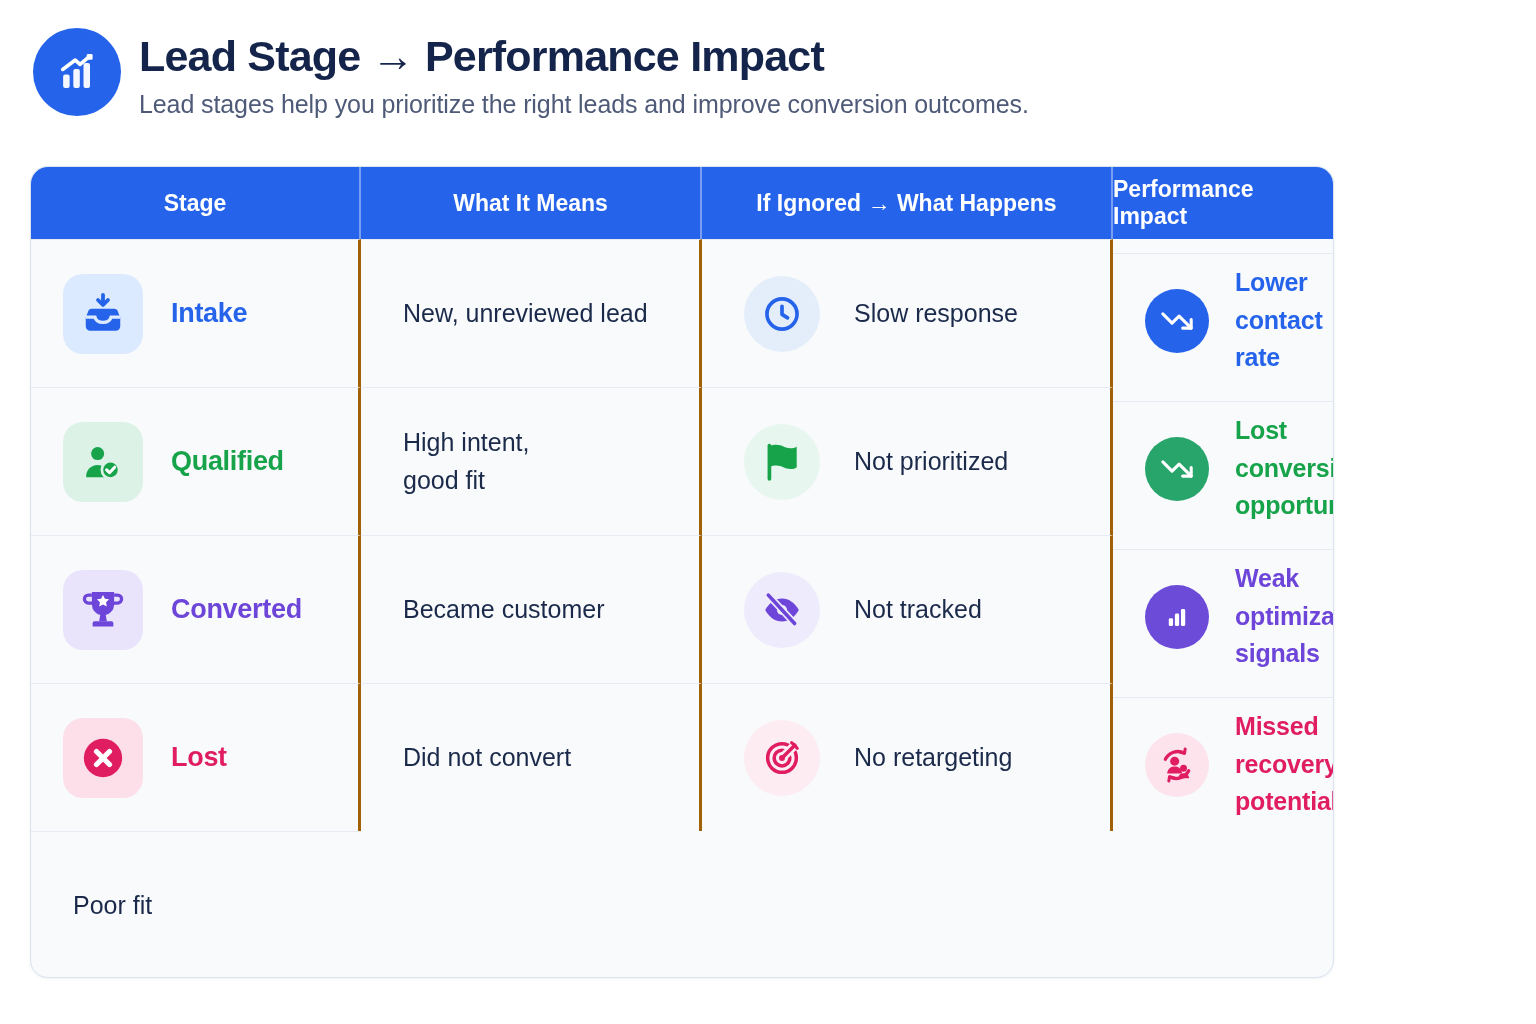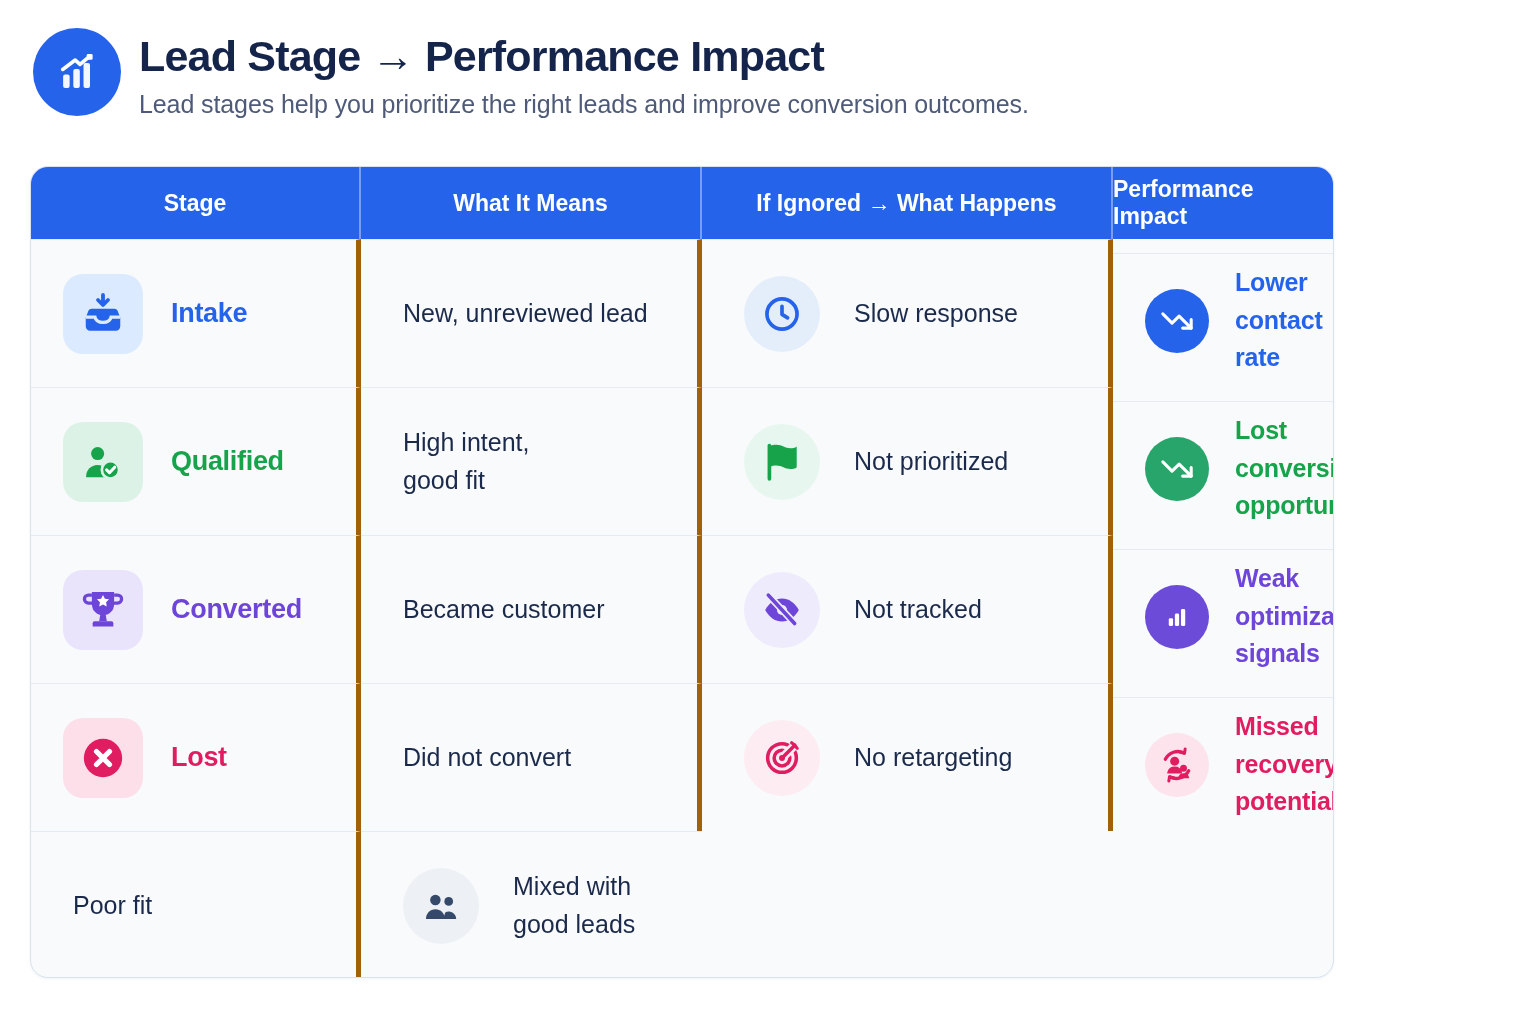--- a/index.html
+++ b/index.html
@@ -17,21 +17,21 @@
   
   .lead-table { position:absolute; left:30px; top:166px; width:1304px; height:812px;
                 background:#f8fafc; border:1px solid #d9e2ef; border-radius:18px;
                 overflow:hidden; box-shadow:0 1px 3px rgba(25,45,90,.06); }
   .thead { display:grid; grid-template-columns:330px 341px 411px 1fr; height:72px; background:#2563eb; }
   .th { display:flex; align-items:center; justify-content:center; color:#ffffff;
         font-size:23px; font-weight:700; border-right:2px solid rgba(255,255,255,.38); }
   .th:last-child { border-right:none; }
 
   .tr { display:grid; grid-template-columns:330px 341px 411px 1fr; height:148px; }
-  .td { display:flex; align-items:center; border-right:5px solid #a16207; border-top:1px solid #e5eaf3; }
+  .td { display:flex; align-items:center; border-right:3px solid #a16207; border-top:1px solid #e5eaf3; }
   .td:last-child { border-right:none; }
 
   .td-stage   { padding-left:32px; gap:28px; }
   .td-meaning { padding-left:42px; }
   .td-ignored { padding-left:42px; gap:34px; }
   .td-impact  { padding-left:32px; gap:26px;margin-top:14px; }
 
   .tile { width:80px; height:80px; border-radius:20px; flex:none;
           display:flex; align-items:center; justify-content:center; }
   .circle { width:76px; height:76px; border-radius:50%; flex:none;
@@ -245,27 +245,15 @@
       </div>
       <span class="impact-text">Missed recovery
 potential</span>
     </div>
   </div>
 
   <div class="tr r-slate">
     <div class="td td-meaning">
       <span class="meaning-text">Poor fit</span>
     </div>
-    <div class="td td-ignored">
-      <div class="circle">
-        <svg width="42" height="42" viewBox="0 0 24 24">
-          <circle cx="8.8" cy="8.6" r="3" fill="#35496b"></circle>
-          <path d="M3.4 19.4 c0-3.1 2.4-5.5 5.4-5.5 s5.4 2.4 5.4 5.5 Z" fill="#35496b"></path>
-          <circle cx="16.4" cy="9.4" r="2.5" fill="#35496b"></circle>
-          <path d="M13.6 19.4 c0-1.5.4-2.9 1.1-4 a4.4 4.4 0 0 1 6 4 Z" fill="#35496b"></path>
-        </svg>
-      </div>
-      <span class="ign-text">Mixed with
-good leads</span>
-    </div>
   </div>
 
 </div>
 
 </body></html>

